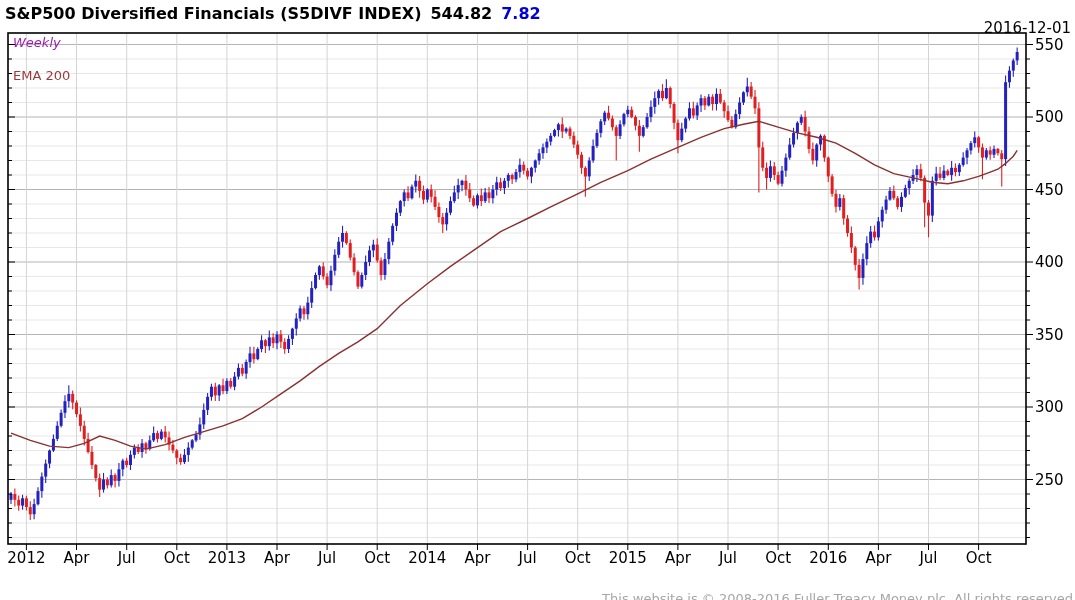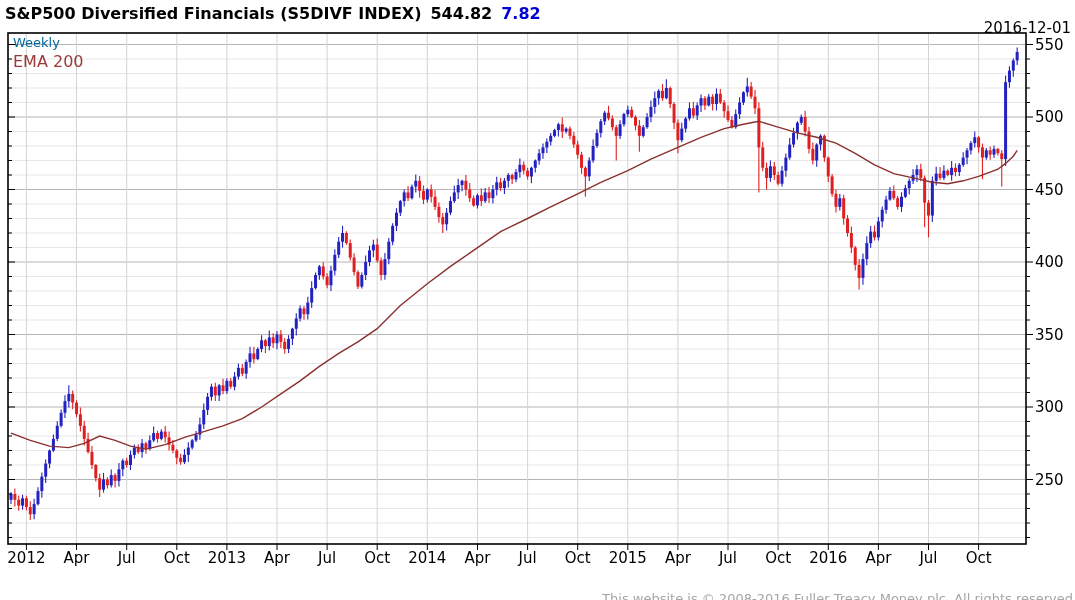--- a/index.html
+++ b/index.html
@@ -3,22 +3,22 @@
 <meta charset="utf-8">
 <style>
   html,body{margin:0;padding:0;background:#ffffff;}
   #screen{position:relative;width:1075px;height:600px;background:#ffffff;overflow:hidden;
           font-family:"DejaVu Sans","Liberation Sans",sans-serif;}
   .title-bar{position:absolute;left:5px;top:4px;font-size:16px;font-weight:bold;color:#000;white-space:nowrap;}
   .title-bar .lastpx{margin-left:9px;}
   .title-bar .chg{margin-left:9px;color:#0000d8;}
   .report-date{position:absolute;right:4px;top:19px;font-size:15px;color:#000;}
   #chart{position:absolute;left:0;top:0;width:1075px;height:600px;}
-  .legend-weekly{position:absolute;left:13px;top:35px;font-size:13px;color:#0369a1;}
-  .legend-ema{position:absolute;left:13px;top:52px;font-size:16px;color:#9b3a3a;}
+  .legend-weekly{position:absolute;left:13px;top:35px;font-size:13px;color:#a21caf;font-style:italic;}
+  .legend-ema{position:absolute;left:13px;top:68px;font-size:13px;color:#9b3a3a;}
   .site-link{position:absolute;left:3px;top:573px;font-size:15px;color:#0000cc;text-decoration:none;cursor:pointer;}
   .copyright{position:absolute;right:2px;top:577px;font-size:13px;color:#a6a6a6;margin-top:14px;}
 </style>
 </head>
 <body>
 
 <div id="screen">
 
   <div class="title-bar">
     <span>S&amp;P500 Diversified Financials (S5DIVF INDEX)</span><span class="lastpx">544.82</span><span class="chg">7.82</span>

